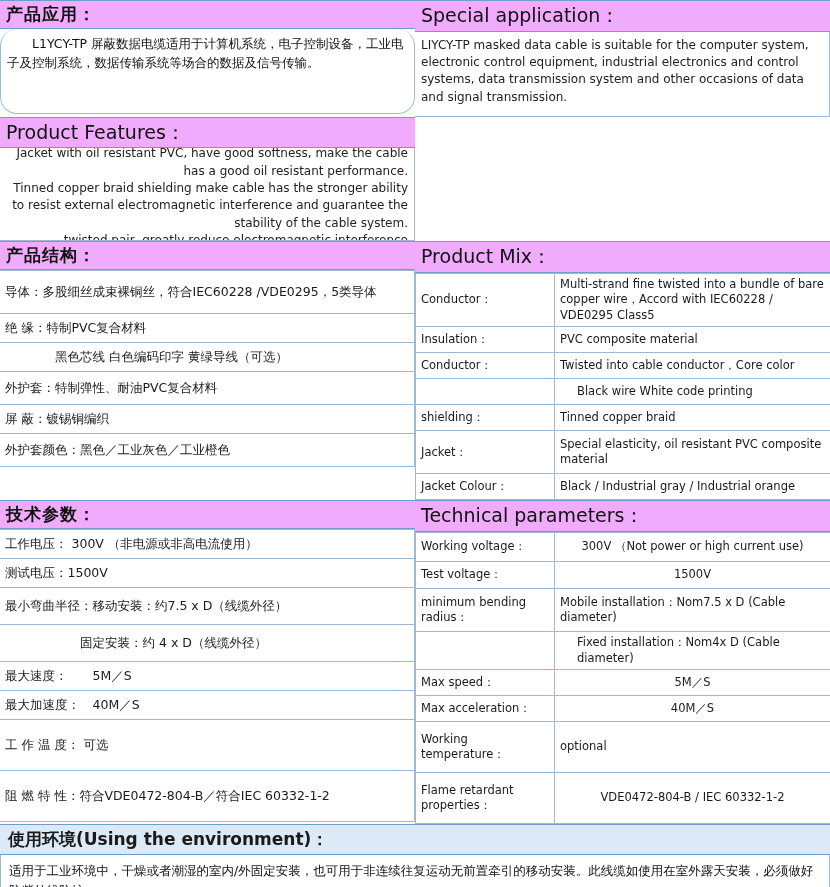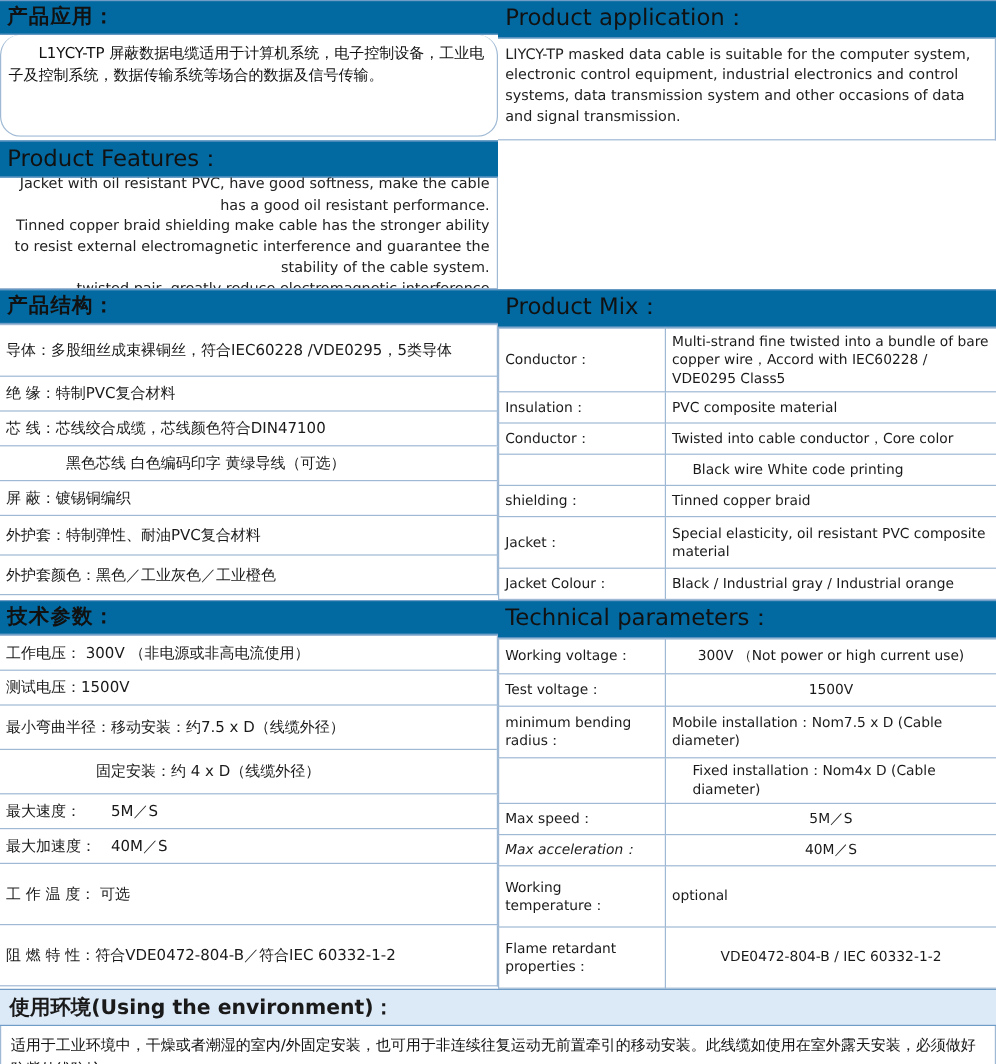--- a/index.html
+++ b/index.html
@@ -9,21 +9,21 @@
     font-family:"Liberation Sans","DejaVu Sans",sans-serif;
     color:#1a1a1a;
     overflow:hidden;
   }
   .page{position:relative;width:830px;height:887px;box-sizing:border-box;}
   .cols{display:flex;width:830px;}
   .col-left{width:415px;box-sizing:border-box;}
   .col-right{width:415px;box-sizing:border-box;}
 
   .sec-head{
-    background:#0369a1;
+    background:#f0abfc;
     border:1px solid #6f9dc8;
     border-left:none;border-right:none;
     box-sizing:border-box;
     padding:2px 6px;
     font-size:17px;
     font-weight:bold;
     color:#111;
     line-height:1.35;
   }
   .sec-head.zh{font-family:"DejaVu Sans","Liberation Sans",sans-serif;letter-spacing:1px;}
@@ -76,21 +76,21 @@
 <body>
 
 <div class="page">
 
   <div class="cols">
     <div class="col-left">
       <div class="sec-head zh">产品应用：</div>
       <div class="body-box zh-txt indent clip" style="height:85px;">L1YCY-TP  屏蔽数据电缆适用于计算机系统，电子控制设备，工业电子及控制系统，数据传输系统等场合的数据及信号传输。</div>
     </div>
     <div class="col-right">
-      <div class="sec-head en">Product application：</div>
+      <div class="sec-head en">Special application：</div>
       <div class="body-box en-txt clip" style="height:85px;border-left:none;">LIYCY-TP masked data cable is suitable for the computer system, electronic control equipment, industrial electronics and control systems, data transmission system and other occasions of data and signal transmission.</div>
     </div>
   </div>
 
   <div class="cols">
     <div class="col-right">
       <div class="sec-head en">Product Features：</div>
       <div class="body-box en-txt clip" style="height:93px;border-left:none;padding-top:0;text-align:right;">
         <div style="margin-top:-3px;">Jacket with oil resistant PVC, have good softness, make the cable has a good oil resistant performance.</div>
         <div>Tinned copper braid shielding make cable has the stronger ability to resist external electromagnetic interference and guarantee the stability of the cable system.</div>
@@ -104,30 +104,27 @@
       <div class="sec-head zh">产品结构：</div>
       <table class="tbl-zh">
         <tbody>
             <tr>
               <td class="noleft" style="height:36px;">导体：多股细丝成束裸铜丝，符合IEC60228 /VDE0295，5类导体</td>
             </tr>
         <tr>
               <td class="noleft" style="height:22px;">绝  缘：特制PVC复合材料</td>
             </tr>
         <tr>
-              <td class="noleft" style="height:22px;border-bottom:none;">芯  线：芯线绞合成缆，芯线颜色符合DIN47100</td>
-            </tr>
-        <tr>
               <td class="noleft" style="height:22px;">　　　　黑色芯线  白色编码印字  黄绿导线（可选）</td>
             </tr>
         <tr>
+              <td class="noleft" style="height:26px;">外护套：特制弹性、耐油PVC复合材料</td>
+            </tr>
+        <tr>
               <td class="noleft" style="height:22px;">屏  蔽：镀锡铜编织</td>
-            </tr>
-        <tr>
-              <td class="noleft" style="height:26px;">外护套：特制弹性、耐油PVC复合材料</td>
             </tr>
         <tr>
               <td class="noleft" style="height:26px;">外护套颜色：黑色／工业灰色／工业橙色</td>
             </tr>
       </tbody>
         </table>
     </div>
     <div class="col-right">
       <div class="sec-head en">Product Mix：</div>
       <table class="tbl-en">
@@ -215,21 +212,21 @@
         </tr>
         <tr>
           <td class="lbl" style="height:20px;border-top:none;"></td>
           <td class="noright" style="padding-left:22px;">Fixed installation：Nom4x D (Cable diameter)</td>
         </tr>
         <tr>
           <td class="lbl" style="height:19px;">Max  speed：</td>
           <td class="noright" style="text-align:center;">5M／S</td>
         </tr>
         <tr>
-          <td class="lbl" style="height:19px;font-style:italic;">Max acceleration：</td>
+          <td class="lbl" style="height:19px;">Max acceleration：</td>
           <td class="noright" style="text-align:center;">40M／S</td>
         </tr>
         <tr>
           <td class="lbl" style="height:44px;">Working temperature：</td>
           <td class="noright">optional</td>
         </tr>
         <tr>
           <td class="lbl" style="height:44px;">Flame retardant properties：</td>
           <td class="noright" style="text-align:center;">VDE0472-804-B / IEC 60332-1-2</td>
         </tr>

